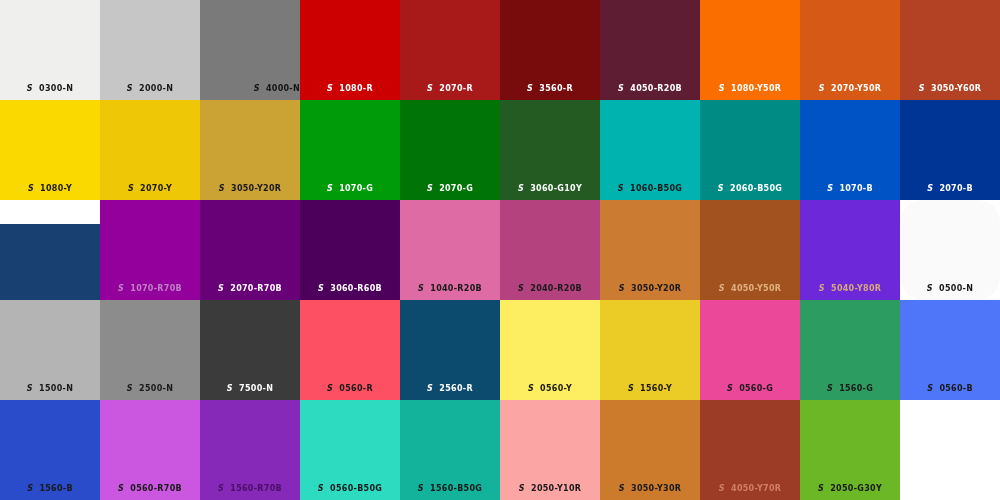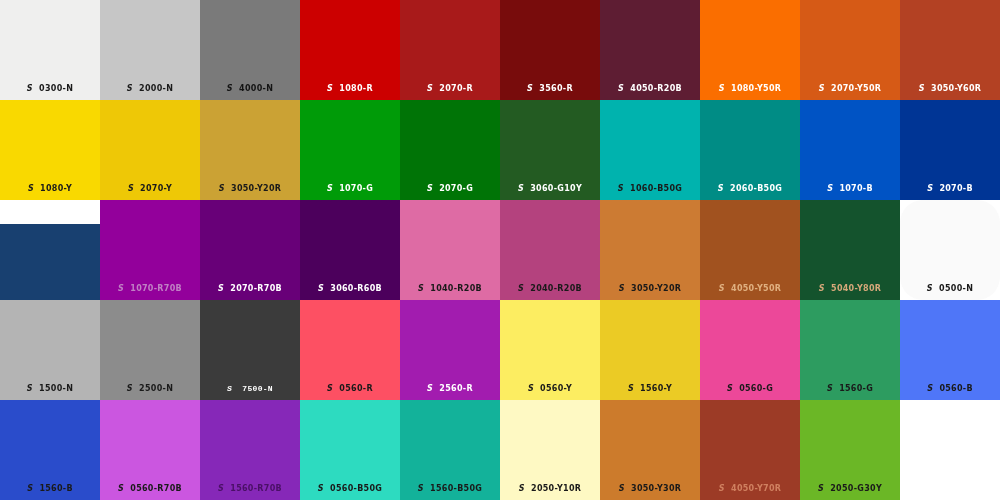--- a/index.html
+++ b/index.html
@@ -49,21 +49,21 @@
 <body>
 
 <div id="swatch-grid">
     <div class="swatch" style="background-color: rgb(239, 239, 238);">
       <div class="swatch-label" style="color: rgb(26, 26, 26);"><span class="pfx">S</span>&nbsp;&nbsp;<span>0300-N</span></div>
     </div>
     <div class="swatch" style="background-color: rgb(198, 198, 198);">
       <div class="swatch-label" style="color: rgb(26, 26, 26);"><span class="pfx">S</span>&nbsp;&nbsp;<span>2000-N</span></div>
     </div>
     <div class="swatch" style="background-color: rgb(122, 122, 122);">
-      <div class="swatch-label" style="color: rgb(20, 20, 20);"><span class="pfx">S</span>&nbsp;&nbsp;<span>4000-N</span></div>
+      <div class="swatch-label" style="color: rgb(20, 20, 20); text-align: right;"><span class="pfx">S</span>&nbsp;&nbsp;<span>4000-N</span></div>
     </div>
     <div class="swatch" style="background-color: rgb(204, 0, 0);">
       <div class="swatch-label" style="color: rgb(255, 255, 255);"><span class="pfx">S</span>&nbsp;&nbsp;<span>1080-R</span></div>
     </div>
     <div class="swatch" style="background-color: rgb(168, 26, 26);">
       <div class="swatch-label" style="color: rgb(255, 255, 255);"><span class="pfx">S</span>&nbsp;&nbsp;<span>2070-R</span></div>
     </div>
     <div class="swatch" style="background-color: rgb(120, 12, 12);">
       <div class="swatch-label" style="color: rgb(255, 255, 255);"><span class="pfx">S</span>&nbsp;&nbsp;<span>3560-R</span></div>
     </div>
@@ -126,39 +126,39 @@
     </div>
     <div class="swatch" style="background-color: rgb(180, 66, 126);">
       <div class="swatch-label" style="color: rgb(26, 26, 26);"><span class="pfx">S</span>&nbsp;&nbsp;<span>2040-R20B</span></div>
     </div>
     <div class="swatch" style="background-color: rgb(204, 123, 51);">
       <div class="swatch-label" style="color: rgb(26, 26, 26);"><span class="pfx">S</span>&nbsp;&nbsp;<span>3050-Y20R</span></div>
     </div>
     <div class="swatch" style="background-color: rgb(161, 82, 31);">
       <div class="swatch-label" style="color: rgb(224, 176, 128);"><span class="pfx">S</span>&nbsp;&nbsp;<span>4050-Y50R</span></div>
     </div>
-    <div class="swatch" style="background-color: #14532d;">
+    <div class="swatch" style="background-color: #6d28d9;">
       <div class="swatch-label" style="color: rgb(214, 168, 122);"><span class="pfx">S</span>&nbsp;&nbsp;<span>5040-Y80R</span></div>
     </div>
     <div class="swatch" style="background-color: rgb(250, 250, 250); border-radius: 23px;">
       <div class="swatch-label" style="color: rgb(26, 26, 26);"><span class="pfx">S</span>&nbsp;&nbsp;<span>0500-N</span></div>
     </div>
     <div class="swatch" style="background-color: rgb(180, 180, 180);">
       <div class="swatch-label" style="color: rgb(26, 26, 26);"><span class="pfx">S</span>&nbsp;&nbsp;<span>1500-N</span></div>
     </div>
     <div class="swatch" style="background-color: rgb(140, 140, 140);">
       <div class="swatch-label" style="color: rgb(26, 26, 26);"><span class="pfx">S</span>&nbsp;&nbsp;<span>2500-N</span></div>
     </div>
     <div class="swatch" style="background-color: rgb(59, 59, 59);">
-      <div class="swatch-label" style="color: rgb(255, 255, 255); font-family: Liberation Mono, monospace;"><span class="pfx">S</span>&nbsp;&nbsp;<span>7500-N</span></div>
+      <div class="swatch-label" style="color: rgb(255, 255, 255);"><span class="pfx">S</span>&nbsp;&nbsp;<span>7500-N</span></div>
     </div>
     <div class="swatch" style="background-color: rgb(253, 80, 99);">
       <div class="swatch-label" style="color: rgb(26, 26, 26);"><span class="pfx">S</span>&nbsp;&nbsp;<span>0560-R</span></div>
     </div>
-    <div class="swatch" style="background-color: #a21caf;">
+    <div class="swatch" style="background-color: #0c4a6e;">
       <div class="swatch-label" style="color: rgb(255, 255, 255);"><span class="pfx">S</span>&nbsp;&nbsp;<span>2560-R</span></div>
     </div>
     <div class="swatch" style="background-color: rgb(252, 237, 97);">
       <div class="swatch-label" style="color: rgb(26, 26, 26);"><span class="pfx">S</span>&nbsp;&nbsp;<span>0560-Y</span></div>
     </div>
     <div class="swatch" style="background-color: rgb(235, 203, 37);">
       <div class="swatch-label" style="color: rgb(26, 26, 26);"><span class="pfx">S</span>&nbsp;&nbsp;<span>1560-Y</span></div>
     </div>
     <div class="swatch" style="background-color: #ec4899;">
       <div class="swatch-label" style="color: rgb(26, 26, 26);"><span class="pfx">S</span>&nbsp;&nbsp;<span>0560-G</span></div>
@@ -177,21 +177,21 @@
     </div>
     <div class="swatch" style="background-color: rgb(134, 40, 184);">
       <div class="swatch-label" style="color: rgb(74, 16, 102);"><span class="pfx">S</span>&nbsp;&nbsp;<span>1560-R70B</span></div>
     </div>
     <div class="swatch" style="background-color: rgb(45, 219, 192);">
       <div class="swatch-label" style="color: rgb(26, 26, 26);"><span class="pfx">S</span>&nbsp;&nbsp;<span>0560-B50G</span></div>
     </div>
     <div class="swatch" style="background-color: rgb(19, 178, 154);">
       <div class="swatch-label" style="color: rgb(26, 26, 26);"><span class="pfx">S</span>&nbsp;&nbsp;<span>1560-B50G</span></div>
     </div>
-    <div class="swatch" style="background-color: #fef9c3;">
+    <div class="swatch" style="background-color: #fca5a5;">
       <div class="swatch-label" style="color: rgb(26, 26, 26);"><span class="pfx">S</span>&nbsp;&nbsp;<span>2050-Y10R</span></div>
     </div>
     <div class="swatch" style="background-color: rgb(204, 123, 44);">
       <div class="swatch-label" style="color: rgb(26, 26, 26);"><span class="pfx">S</span>&nbsp;&nbsp;<span>3050-Y30R</span></div>
     </div>
     <div class="swatch" style="background-color: rgb(156, 59, 38);">
       <div class="swatch-label" style="color: rgb(208, 128, 96);"><span class="pfx">S</span>&nbsp;&nbsp;<span>4050-Y70R</span></div>
     </div>
     <div class="swatch" style="background-color: rgb(107, 183, 38);">
       <div class="swatch-label" style="color: rgb(26, 26, 26);"><span class="pfx">S</span>&nbsp;&nbsp;<span>2050-G30Y</span></div>

